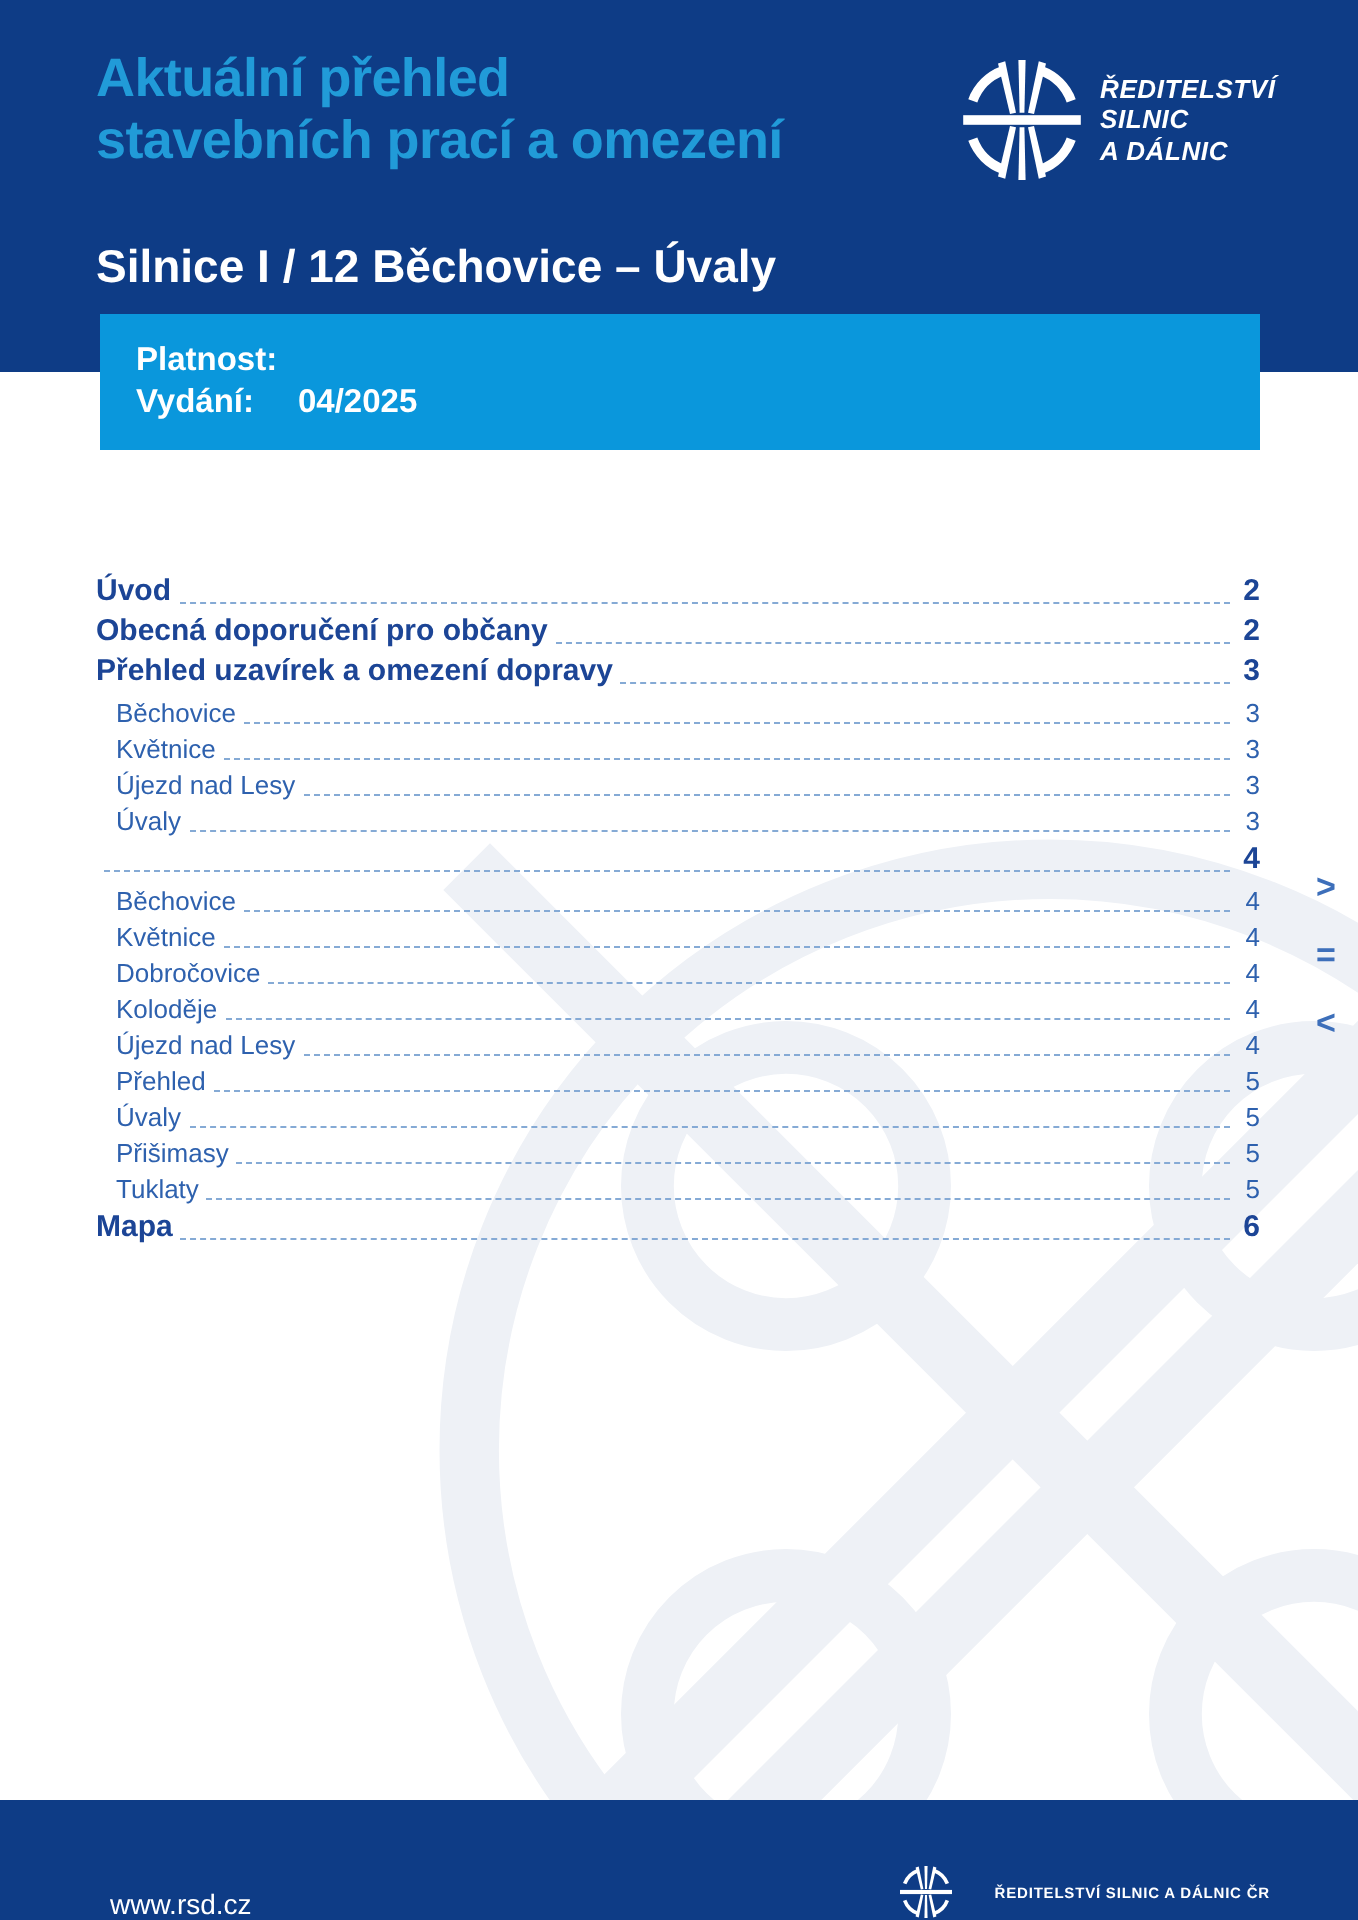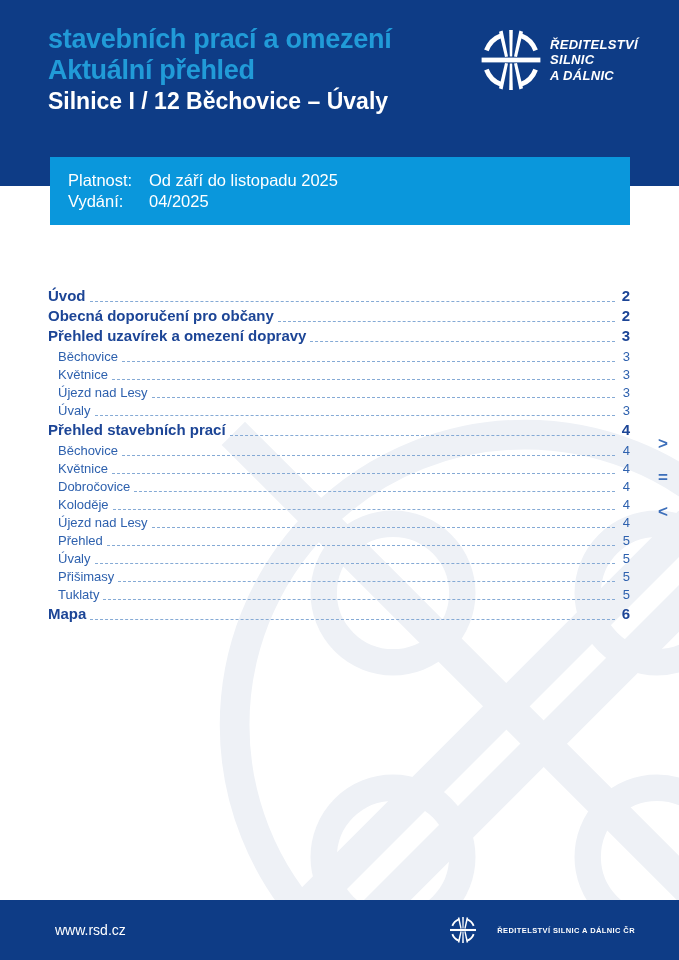--- a/index.html
+++ b/index.html
@@ -7,47 +7,47 @@
     position:relative;width:679px;height:960px;margin:0 auto;
     background:#ffffff;overflow:hidden;
     font-family:"Liberation Sans","DejaVu Sans",sans-serif;
   }
   
   .watermark{position:absolute;left:195px;top:395px;width:660px;height:660px;z-index:0;}
   
   .hdr{position:absolute;left:0;top:0;width:679px;height:186px;background:var(--navy);z-index:1;}
   .title{position:absolute;left:48px;top:24px;font-size:27px;line-height:31px;font-weight:700;
          color:var(--title-blue);letter-spacing:-0.3px;}
-  .subtitle{position:absolute;left:48px;top:88px;font-size:23px;font-weight:700;color:#ffffff;}
+  .subtitle{position:absolute;left:48px;top:120px;font-size:23px;font-weight:700;color:#ffffff;}
   .logo{position:absolute;left:481px;top:28px;display:flex;align-items:center;gap:9px;}
   .logo svg{width:60px;height:64px;display:block;}
   .logo-text{color:#ffffff;font-weight:700;font-size:13px;line-height:15.5px;letter-spacing:0.3px;font-style:italic;}
   
   .info-box{position:absolute;left:50px;top:157px;width:580px;height:68px;background:var(--light-blue);
             z-index:2;box-sizing:border-box;padding:13px 0 0 18px;}
   .info-row{display:grid;grid-template-columns:81px auto;column-gap:0;
-            color:#ffffff;font-weight:400;font-size:16.5px;line-height:21px;}
+            color:#ffffff;font-weight:700;font-size:16.5px;line-height:21px;}
   
   .toc{position:absolute;left:48px;top:286px;width:582px;z-index:1;}
   .toc-row{display:flex;align-items:flex-end;cursor:pointer;}
   .toc-section{font-size:15px;font-weight:700;color:var(--toc-section);line-height:20px;}
   .toc-section.first{margin-top:0;}
   .toc-sub{margin:0 0 0 10px;font-size:13px;font-weight:400;color:var(--toc-sub);line-height:18px;}
   .toc-sub.first-sub{margin-top:2px;}
   .toc-label{white-space:nowrap;}
   .toc-leader{flex:1;border-bottom:1px dashed var(--leader);margin:0 3px 4px 4px;min-width:20px;}
   .toc-page{text-align:right;min-width:12px;}
   
   .side-controls{position:absolute;left:650px;top:434px;width:26px;display:flex;flex-direction:column;
                  gap:14px;align-items:center;z-index:1;color:var(--glyph);
                  font-size:17px;font-weight:700;line-height:20px;}
   .side-controls span{cursor:pointer;}
   
   .ftr{position:absolute;left:0;bottom:0;width:679px;height:60px;background:var(--navy);z-index:3;
-       display:flex;align-items:center;justify-content:space-between;box-sizing:border-box;
+       display:flex;align-items:flex-end;justify-content:space-between;box-sizing:border-box;
        padding:0 44px 0 55px;}
   .site{color:#ffffff;font-size:14px;cursor:pointer;}
   .ftr-brand{display:flex;align-items:center;gap:21px;}
   .ftr-brand svg{width:26px;height:28px;display:block;}
   .ftr-brand span{color:#ffffff;font-size:7.5px;font-weight:700;letter-spacing:0.4px;}
 </style>
 </head>
 <body>
 
 <div class="page" style="--navy: #0e3c86; --light-blue: #0a97dc; --title-blue: #219bd8; --toc-section: #1c4596; --toc-sub: #2e61ae; --leader: #85aad5; --glyph: #3d6fba;">
@@ -62,22 +62,22 @@
     </g>
     <g fill="#eef1f6" transform="rotate(45 100 100)">
       <rect x="87" y="-25" width="10" height="250"></rect>
       <rect x="103" y="-25" width="10" height="250"></rect>
       <rect x="-25" y="95" width="250" height="10"></rect>
     </g>
   </svg>
 
   <header class="hdr">
     <div class="title">
+      <div>Aktuální přehled</div>
       <div>stavebních prací a omezení</div>
-      <div>Aktuální přehled</div>
     </div>
 
     <div class="logo">
       <svg viewBox="0 0 100 100">
         <g fill="#ffffff">
           <polygon points="47,0 53,0 52,44 48,44"></polygon>
           <polygon points="30,3 36,1 45,44 40,45"></polygon>
           <polygon points="70,3 64,1 55,44 60,45"></polygon>
           <polygon points="47,100 53,100 52,56 48,56"></polygon>
           <polygon points="30,97 36,99 45,56 40,55"></polygon>
@@ -97,21 +97,20 @@
         <div>A DÁLNIC</div>
       </div>
     </div>
 
     <div class="subtitle">Silnice I / 12 Běchovice – Úvaly</div>
   </header>
 
   <section class="info-box">
     <div class="info-row">
       <span>Platnost:</span>
-      <span>Od září do listopadu 2025</span>
     </div>
     <div class="info-row">
       <span>Vydání:</span>
       <span>04/2025</span>
     </div>
   </section>
 
   <nav class="toc" id="toc">
       <div class="toc-row toc-section first">
         <span class="toc-label">Úvod</span>
@@ -142,21 +141,20 @@
         <span class="toc-label">Újezd nad Lesy</span>
         <span class="toc-leader"></span>
         <span class="toc-page">3</span>
       </div>
       <div class="toc-row toc-sub">
         <span class="toc-label">Úvaly</span>
         <span class="toc-leader"></span>
         <span class="toc-page">3</span>
       </div>
       <div class="toc-row toc-section">
-        <span class="toc-label">Přehled stavebních prací</span>
         <span class="toc-leader"></span>
         <span class="toc-page">4</span>
       </div>
       <div class="toc-row toc-sub first-sub">
         <span class="toc-label">Běchovice</span>
         <span class="toc-leader"></span>
         <span class="toc-page">4</span>
       </div>
       <div class="toc-row toc-sub">
         <span class="toc-label">Květnice</span>

